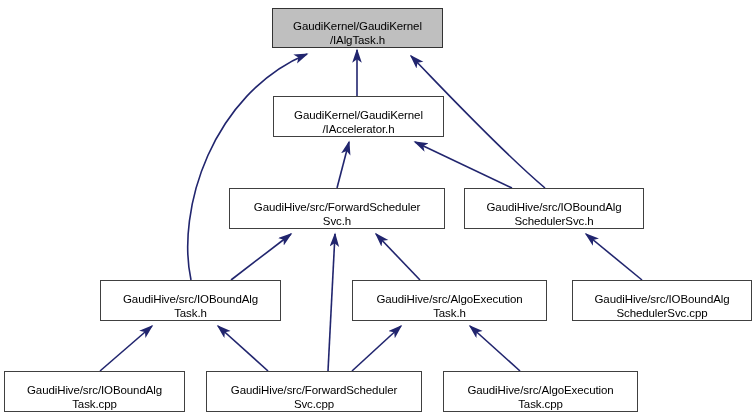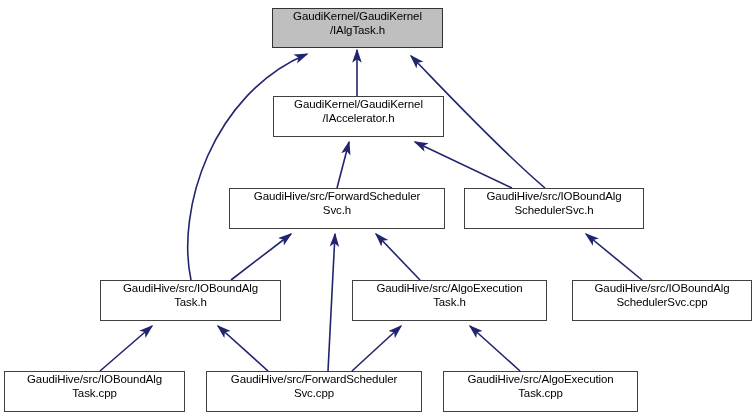--- a/index.html
+++ b/index.html
@@ -21,21 +21,21 @@
     left: 0;
     top: 0;
     width: 756px;
     height: 416px;
     pointer-events: none;
   }
   .node {
     position: absolute;
     box-sizing: border-box;
     display: flex;
-    align-items: flex-start;
+    align-items: flex-end;
     justify-content: center;
     text-align: center;
     border: 1px solid #404040;
     background: #ffffff;
     color: #000000;
     font-size: 11.5px;
     line-height: 14px;
     letter-spacing: -0.1px;
     white-space: pre-line;
     z-index: 2;

